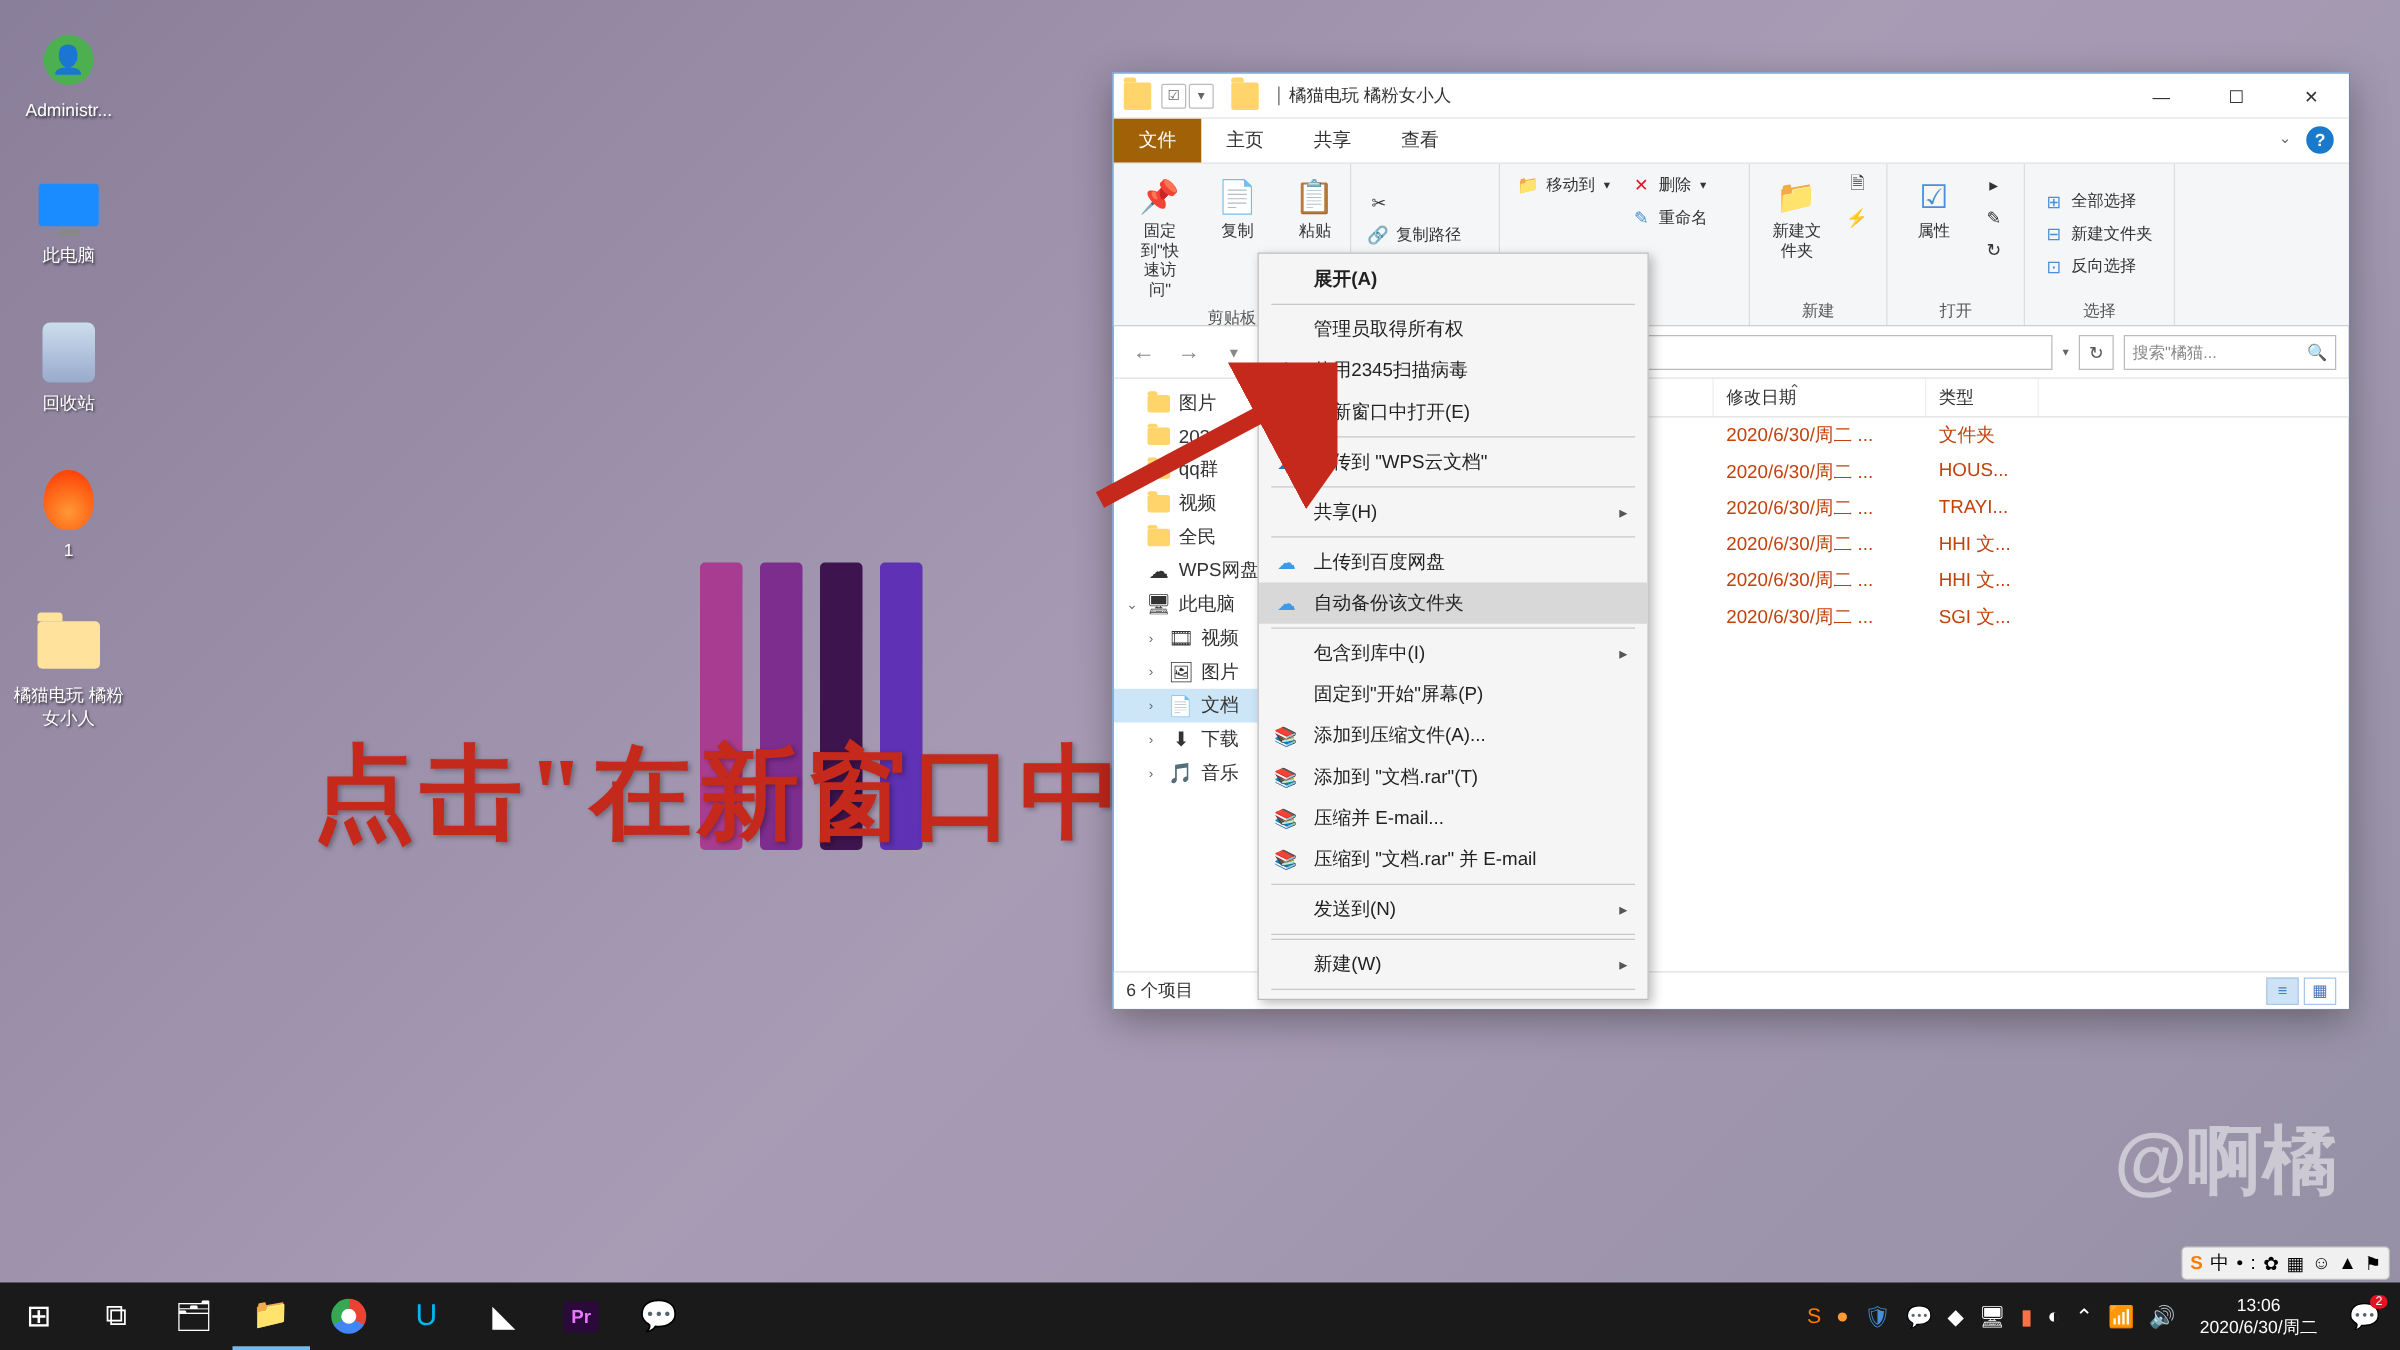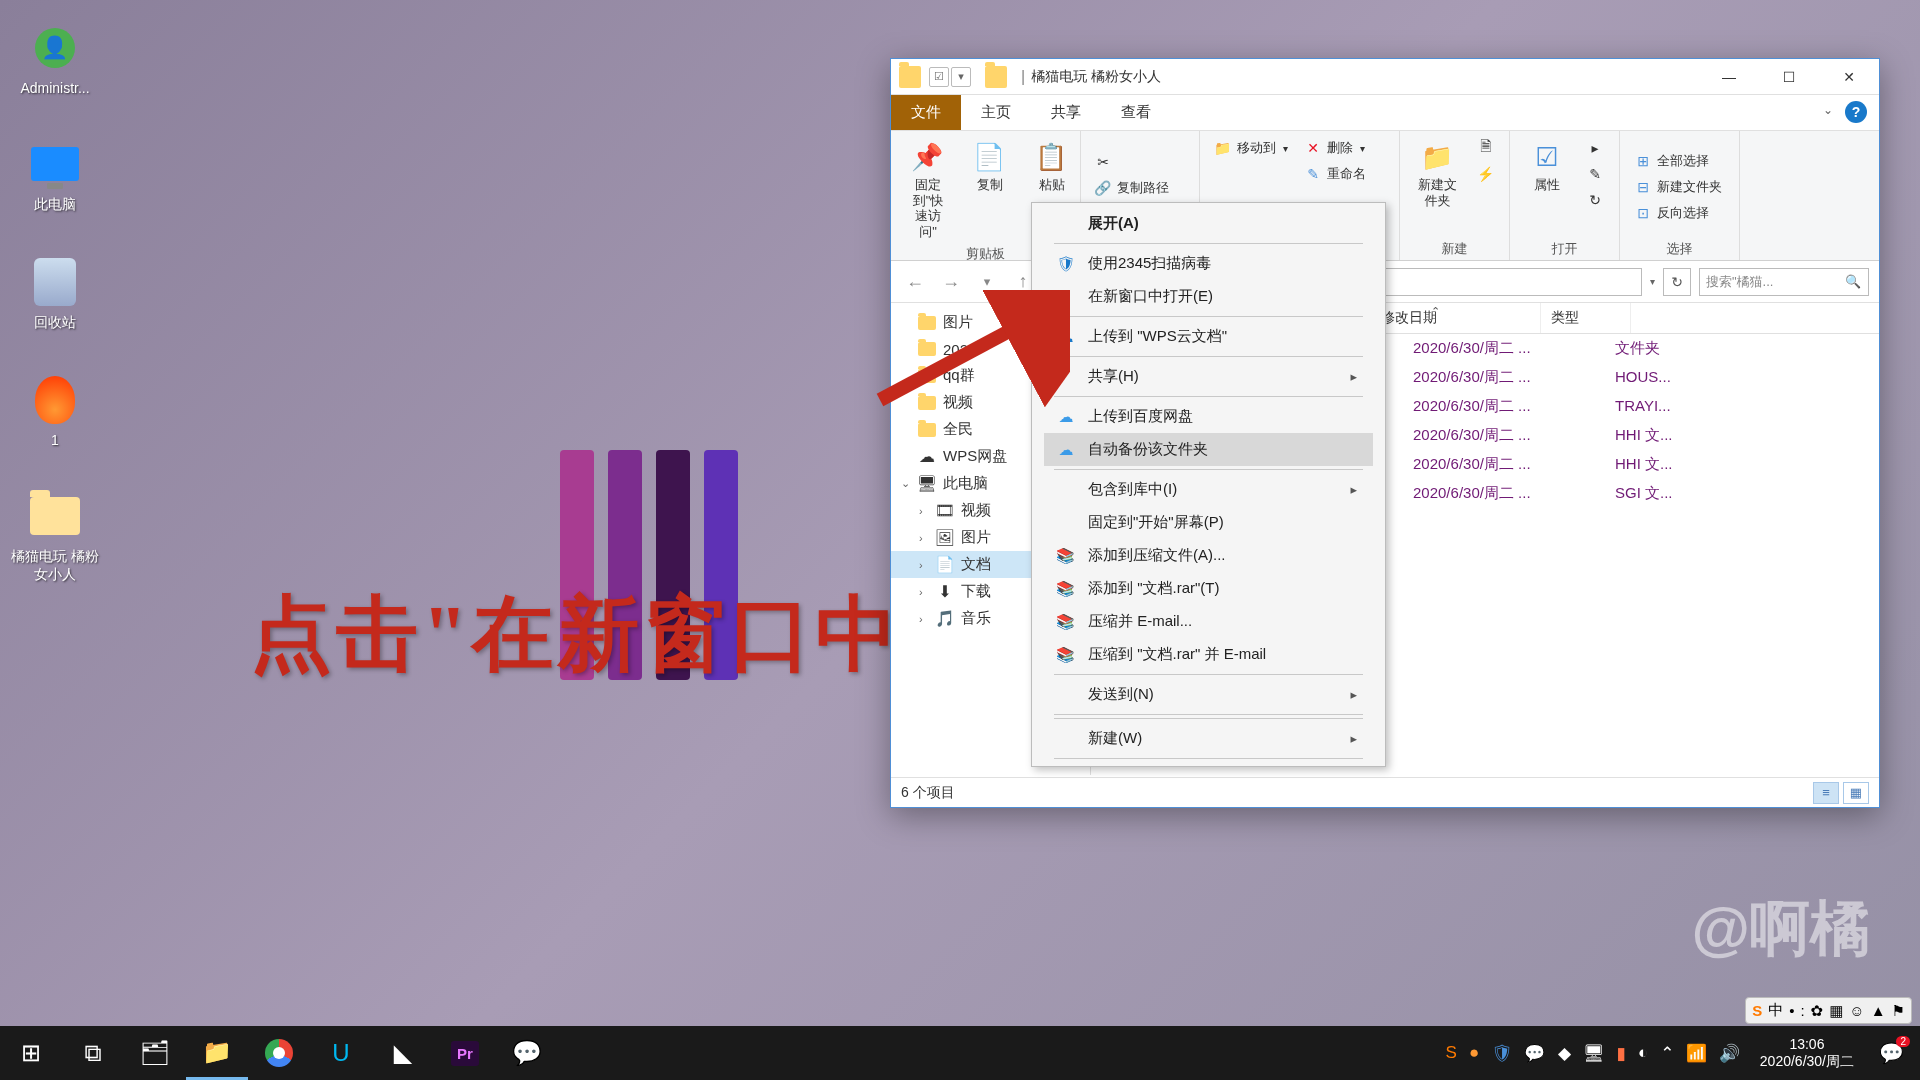--- a/index.html
+++ b/index.html
@@ -66,32 +66,32 @@
 .sb-item .exp { position:absolute; left:10px; font-size:11px; color:#666; }
 .sb-item.sub .exp { left:28px; }
 .sb-item .fico { width:20px; height:18px; display:flex; align-items:center; justify-content:center; font-size:16px;}
 .sb-fold { background:#ffd56b; width:18px; height:14px; border-radius:2px; position:relative;}
 .sb-fold::before{content:"";position:absolute;top:-3px;left:0;width:8px;height:3px;background:#ffd56b;border-radius:2px 2px 0 0;}
 
 .filelist { flex: 1; overflow: auto; position: relative; }
 .flhdr { display: flex; border-bottom: 1px solid #e0e0e0; font-size: 14px; color: #333; position: sticky; top: 0; background: #fff; }
 .flhdr div { padding: 6px 10px; border-right: 1px solid #eee; }
 .c-name { width: 280px; } .c-date { width: 170px; } .c-type { width: 90px; }
-.flrow { display: flex; font-size: 15px; color: #701a75; gap: 32px; }
+.flrow { display: flex; font-size: 15px; color: #c2410c; }
 .flrow div { padding: 5px 10px; white-space: nowrap; overflow: hidden; text-overflow: ellipsis; }
 .flhdr .arrow-ind { position:absolute; left:340px; top:2px; font-size:11px; color:#555;}
 
 
 .status { position:absolute; bottom:0; left:0; right:0; height: 30px; border-top: 1px solid #e0e0e0; display: flex; align-items: center; padding: 0 10px; font-size: 14px; color: #333; background:#fff;}
 .status .views { margin-left:auto; display:flex; gap:4px;}
 .status .views span { width:26px; height:22px; border:1px solid #a8c8e8; display:flex; align-items:center; justify-content:center; font-size:13px; color:#4a7cb8;}
 .status .views span.active{ background:#cde3f5;}
 
 
-.ctx { position: absolute; top: 202px; left: 1031px; width: 355px; background: #f5f5f5; border: 1px solid #bcbcbc; box-shadow: 3px 3px 8px rgba(0,0,0,.25); z-index: 40; padding: 4px 12px; font-size: 15px; }
+.ctx { position: absolute; top: 202px; left: 1006px; width: 313px; background: #f5f5f5; border: 1px solid #bcbcbc; box-shadow: 3px 3px 8px rgba(0,0,0,.25); z-index: 40; padding: 4px 0; font-size: 15px; }
 .ctx .mi { padding: 7px 16px 7px 44px; color: #222; cursor: pointer; display: flex; align-items: center; justify-content: space-between; position:relative;}
 .ctx .mi:hover, .ctx .mi.hov { background: #d8d8d8; }
 .ctx .mi .mico { position:absolute; left:12px; width:20px; height:20px; display:flex; align-items:center; justify-content:center; font-size:15px;}
 .ctx .mi .sub { color: #555; font-size: 13px; }
 .ctx .sep { height: 1px; background: #c8c8c8; margin: 3px 10px; }
 .ctx .mi.bold { font-weight: 600; }
 
 
 .taskbar { position: absolute; bottom: 0; left: 0; right: 0; height: 54px; background: #1a1a1a; display: flex; align-items: center; z-index: 100;}
 .taskbar .tb-btn { width: 62px; height: 54px; display: flex; align-items: center; justify-content: center; font-size: 24px; color: #fff; cursor: pointer; }
@@ -443,20 +443,23 @@
       <span>▦</span>
     </div>
   </div>
 </div>
 
 <div class="ctx" id="ctx">
     <div class="mi bold">
       <span>展开(A)</span>
     </div>
     <div class="sep"></div>
+    <div class="mi">
+      <span>管理员取得所有权</span>
+    </div>
     <div class="mi">
       <span class="mico">
         <span style="color:#1979ca">🛡</span>
       </span>
       <span>使用2345扫描病毒</span>
     </div>
     <div class="mi">
       <span>在新窗口中打开(E)</span>
     </div>
     <div class="sep"></div>

